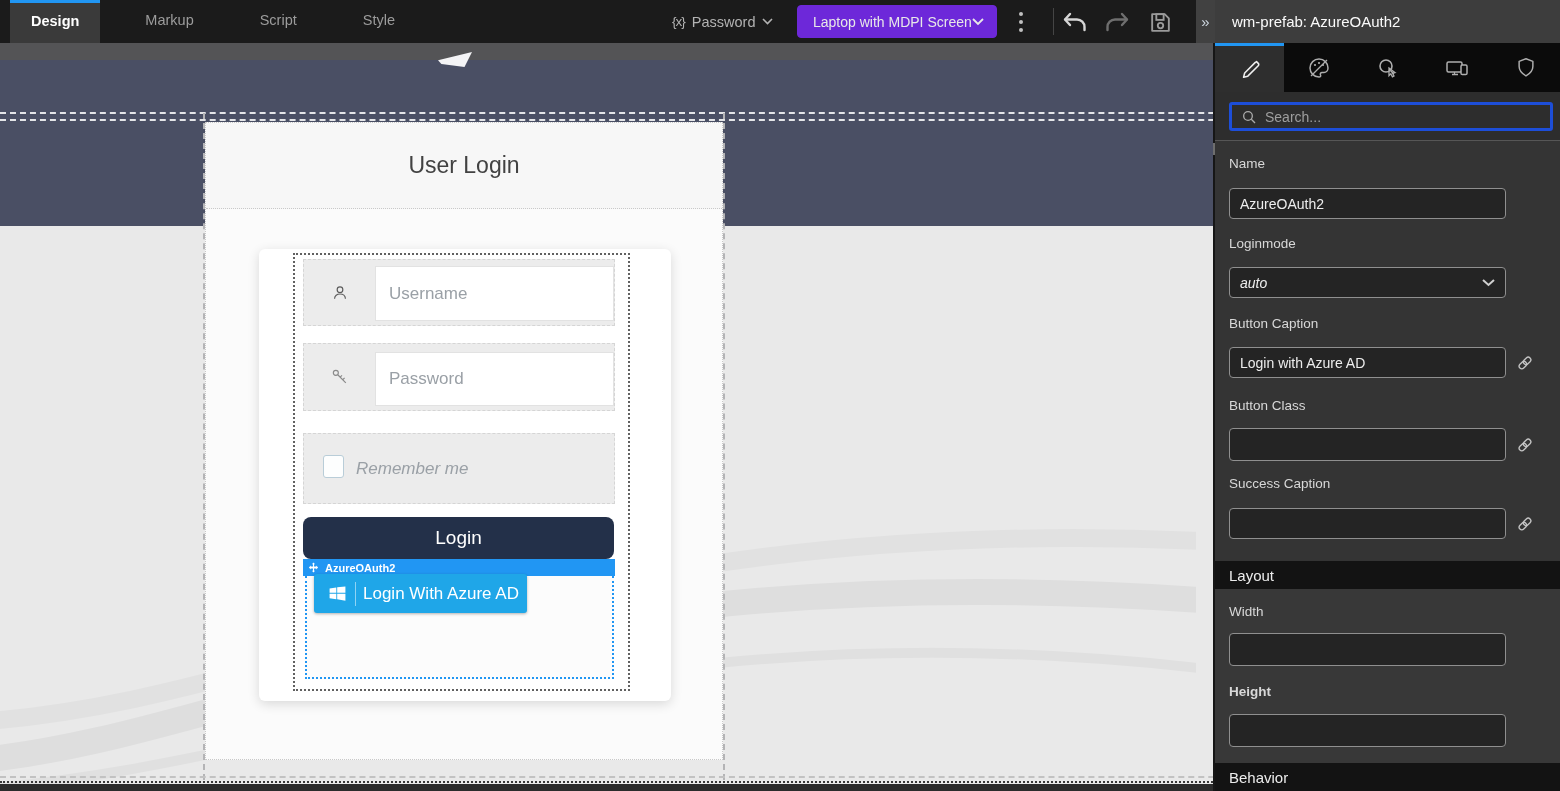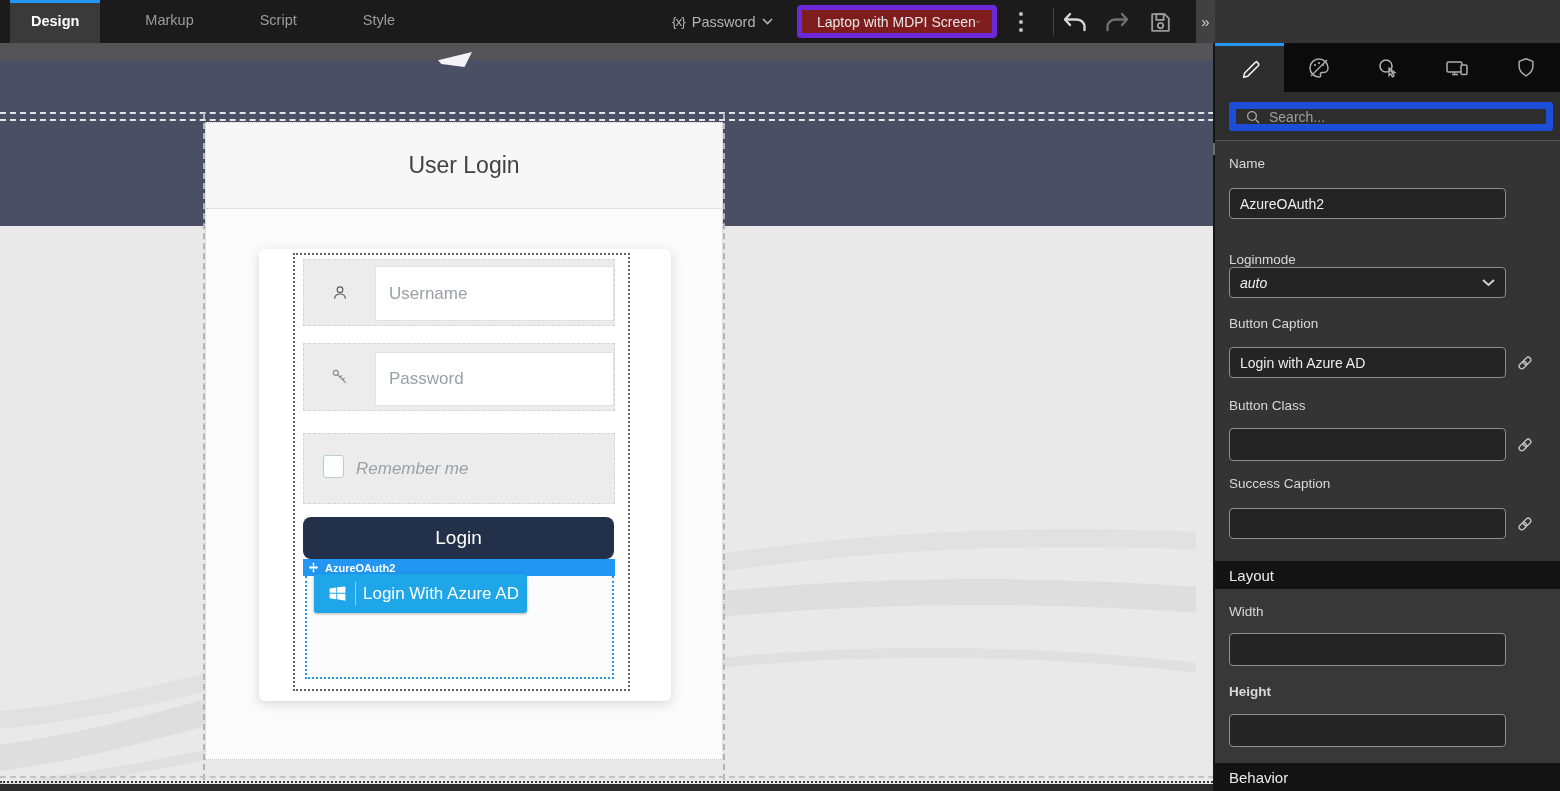--- a/index.html
+++ b/index.html
@@ -9,22 +9,22 @@
   svg { display:block; }
 
   
   .toolbar { position:absolute; left:0; top:0; width:1215px; height:43px; background:#1b1b1b; z-index:30; }
   .tabs { position:absolute; left:10px; top:0; height:43px; display:flex; }
   .tab { height:43px; line-height:40px; padding:0 21px; color:#9c9c9c; font-size:14.5px; cursor:pointer; }
   .tab.active { background:#3a3a3a; color:#fff; font-weight:bold; border-top:3px solid #2196f3; line-height:37px; }
   .tab + .tab { margin-left:24px; }
   .vars { position:absolute; left:672px; top:0; height:43px; display:flex; align-items:center; gap:7px; color:#b3b3b3; font-size:14.5px; }
   .vars .vx { font-size:13.5px; letter-spacing:-1px; }
-  .devsel { position:absolute; left:797px; top:5px; width:200px; height:33px; border:5px solid #6d28d9; border-radius:4px;
-            display:flex; align-items:center; padding:0 12px 0 15px; color:#e8e8e8; font-size:14px; background:#7f1d1d; }
+  .devsel { position:absolute; left:797px; top:5px; width:200px; height:33px; border:1px solid #6d28d9; border-radius:4px;
+            display:flex; align-items:center; padding:0 12px 0 15px; color:#e8e8e8; font-size:14px; background:#6d28d9; }
   .devsel span { flex:1; white-space:nowrap; }
   .kebab { position:absolute; left:1018px; top:12px; width:6px; display:flex; flex-direction:column; gap:4px; align-items:center; }
   .kebab i { width:4px; height:4px; border-radius:50%; background:#c0c0c0; }
   .tdivider { position:absolute; left:1053px; top:8px; width:1px; height:27px; background:#454545; }
   .ticon { position:absolute; top:8px; width:28px; height:28px; display:flex; align-items:center; justify-content:center; }
   .collapse-chip { position:absolute; left:1196px; top:0; width:19px; height:43px; background:#414141; color:#ccd5de;
                    display:flex; align-items:center; justify-content:center; font-size:15px; }
 
   
   .canvas { position:absolute; left:0; top:43px; width:1384px; height:748px; background:#e9e9e9; overflow:hidden; }
@@ -68,21 +68,21 @@
   .panel-thumb-sliver { position:absolute; left:1213px; top:143px; width:2px; height:12px; background:#6e6e6e; }
 
   
   .panel { position:absolute; left:1215px; top:0; width:345px; height:791px; background:#343434; }
   .panel-titlebar { position:absolute; left:0; top:0; width:100%; height:43px; background:#3d3d3d;
                     display:flex; align-items:center; padding-left:17px; color:#fafafa; font-size:15px; }
   .panel-tabs { position:absolute; left:0; top:43px; width:100%; height:49px; background:#0b0b0b; display:flex; }
   .ptab { width:69px; height:49px; display:flex; align-items:center; justify-content:center; color:#aeaeae; }
   .ptab.active { background:#2e2e2e; border-top:3px solid #2196f3; color:#efefef; }
   .search-row { position:absolute; left:0; top:92px; width:100%; height:49px; background:#2d2d2d; border-bottom:1px solid #565656; }
-  .search-box { position:absolute; left:14px; top:10px; width:324px; height:29px; border:7px solid #1d4ed8; border-radius:3px;
+  .search-box { position:absolute; left:14px; top:10px; width:324px; height:29px; border:3px solid #1d4ed8; border-radius:3px;
                 display:flex; align-items:center; padding-left:9px; gap:8px; }
   .search-box input { background:transparent; border:none; outline:none; color:#cfcfcf; font-size:14px; width:260px;
                       font-family:"Liberation Sans", sans-serif; }
   .search-box input::placeholder { color:#9e9e9e; }
   .pbody { position:absolute; left:0; top:141px; width:100%; height:650px; }
   .plabel { position:absolute; left:14px; color:#d8d8d8; font-size:13.5px; }
   .pinput { position:absolute; left:14px; width:277px; height:31px; background:#242424; border:1px solid #8f8f8f;
             border-radius:4px; color:#ededed; font-size:14px; padding:0 10px; outline:none;
             font-family:"Liberation Sans", sans-serif; }
   .pselect { position:absolute; left:14px; width:277px; height:31px; background:#242424; border:1px solid #8f8f8f;
@@ -227,20 +227,21 @@
     <div class="bottom-dash"></div>
     <div class="bottom-dots"></div>
     <div class="bottom-strip"></div>
 
   </div>
 
   <div class="gap-strip"></div>
   <div class="panel-thumb-sliver"></div>
 
   <div class="panel">
+    <div class="panel-titlebar">wm-prefab: AzureOAuth2</div>
 
     <div class="panel-tabs">
       <div class="ptab active">
         <svg width="22" height="22" viewBox="0 0 24 24">
           <path d="M5 21 l1.2-4.6 L17.5 5 a1.8 1.8 0 0 1 2.6 0 l-1 -1 1.9 1.9 a1.8 1.8 0 0 1 0 2.6 L9.6 19.8 z" fill="none" stroke="currentColor" stroke-width="1.7" stroke-linejoin="round"></path>
         </svg>
       </div>
       <div class="ptab">
         <svg width="24" height="24" viewBox="0 0 24 24">
           <path d="M12 3 a9 9 0 1 0 0 18 c1.6 0 2-1 1.5-2 -0.6-1.2 0-2.5 1.5-2.5 h2 c2 0 4-1.6 4-4.5 C21 7 17 3 12 3 z" fill="none" stroke="currentColor" stroke-width="1.5"></path>
@@ -281,21 +282,21 @@
         <input type="text" placeholder="Search..." style="">
       </div>
     </div>
 
     <div class="pbody">
       <div class="sect-bg" style="top:420px; height:202px;"></div>
 
       <div class="plabel" style="top:15px;">Name</div>
       <input class="pinput" style="top: 47px;" value="AzureOAuth2">
 
-      <div class="plabel" style="top:95px;margin-top:16px;">Loginmode</div>
+      <div class="plabel" style="top:95px;">Loginmode</div>
       <div class="pselect" style="top:126px;">
         <span>auto</span>
         <svg width="13" height="8" viewBox="0 0 13 8">
           <polyline points="1,1 6.5,6 12,1" fill="none" stroke="#d0d0d0" stroke-width="2"></polyline>
         </svg>
       </div>
 
       <div class="plabel" style="top:175px;">Button Caption</div>
       <input class="pinput" style="top: 206px;" value="Login with Azure AD">
       <svg class="linkic" style="top:213px;" viewBox="0 0 24 24">

